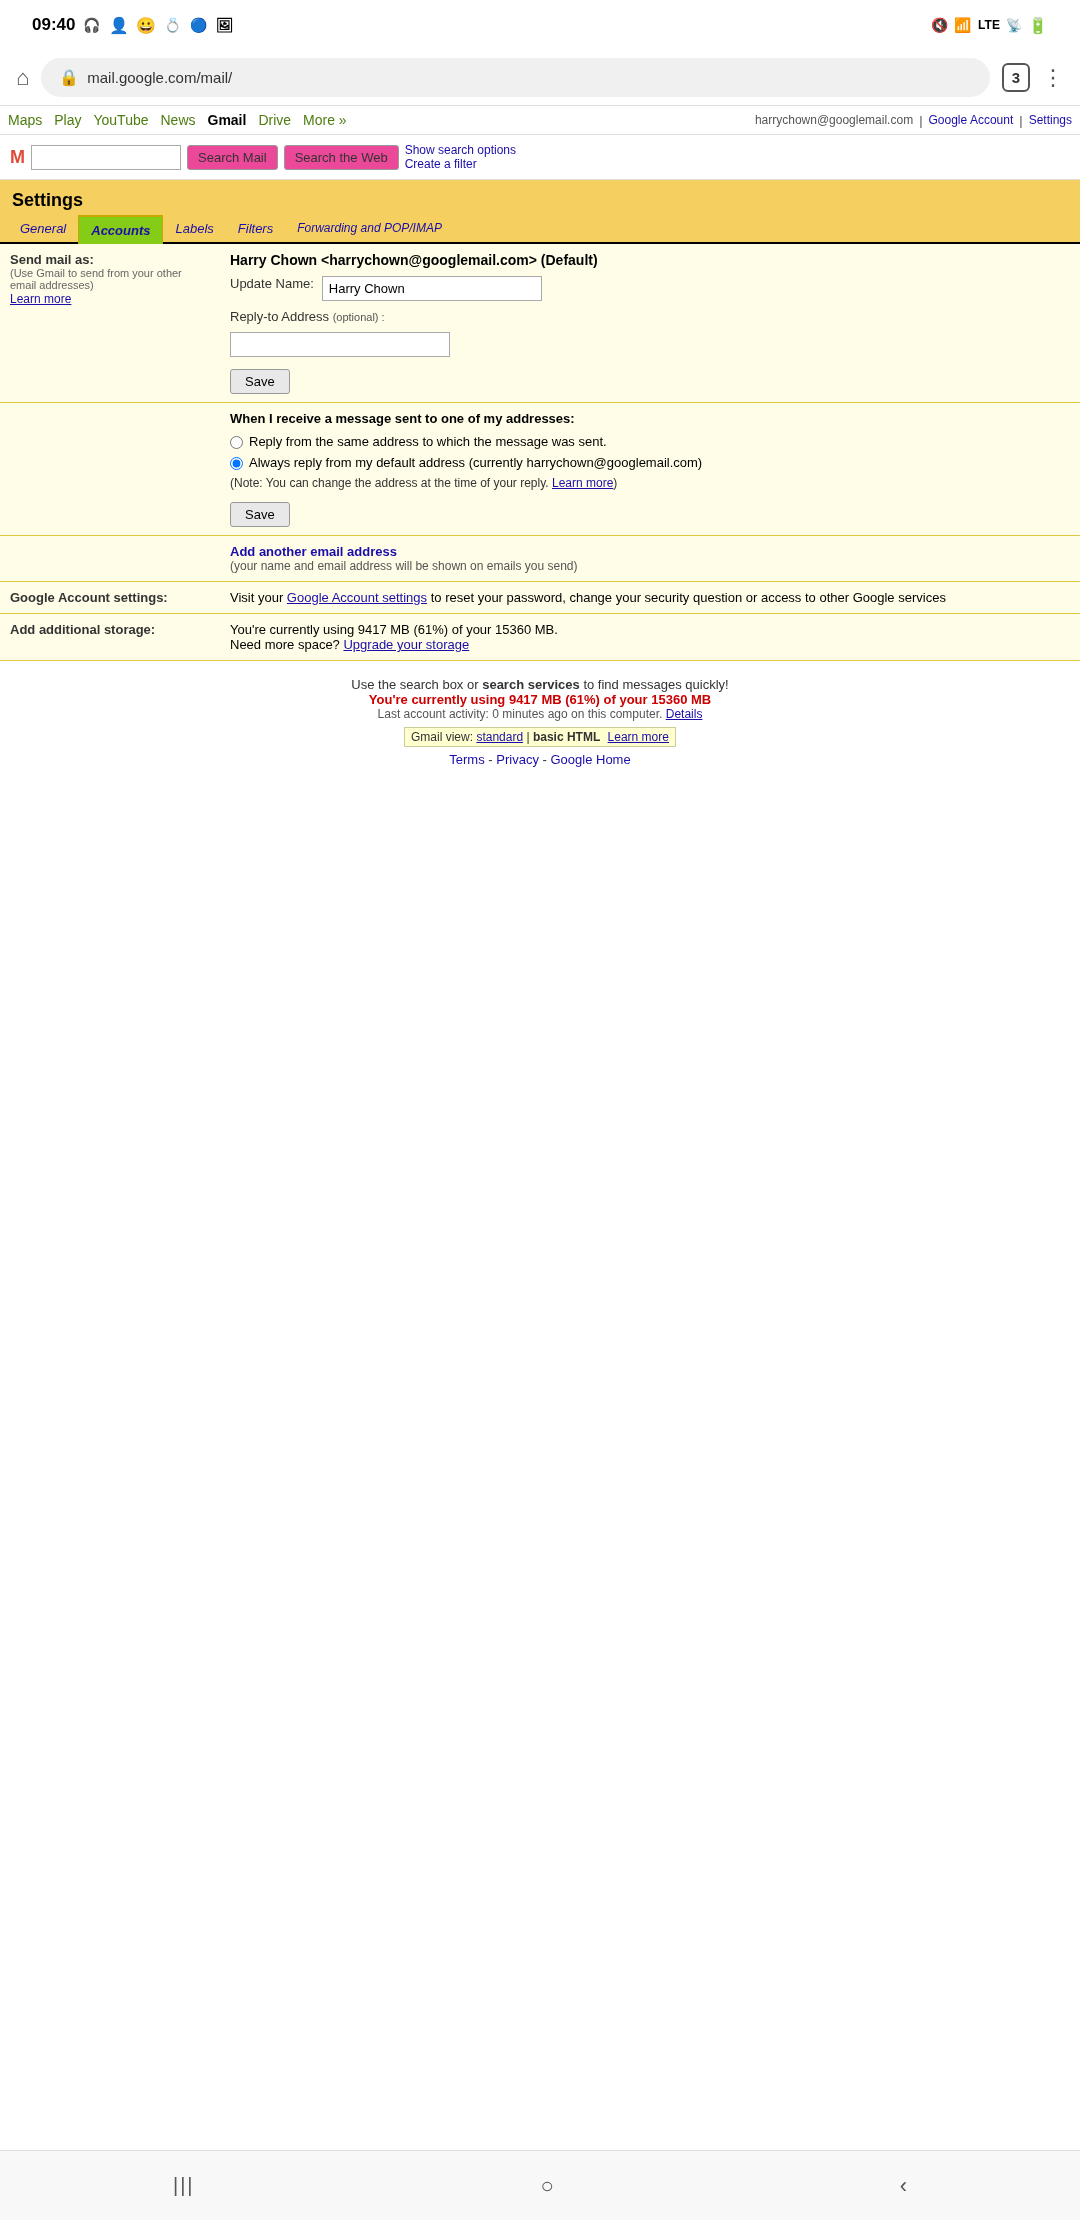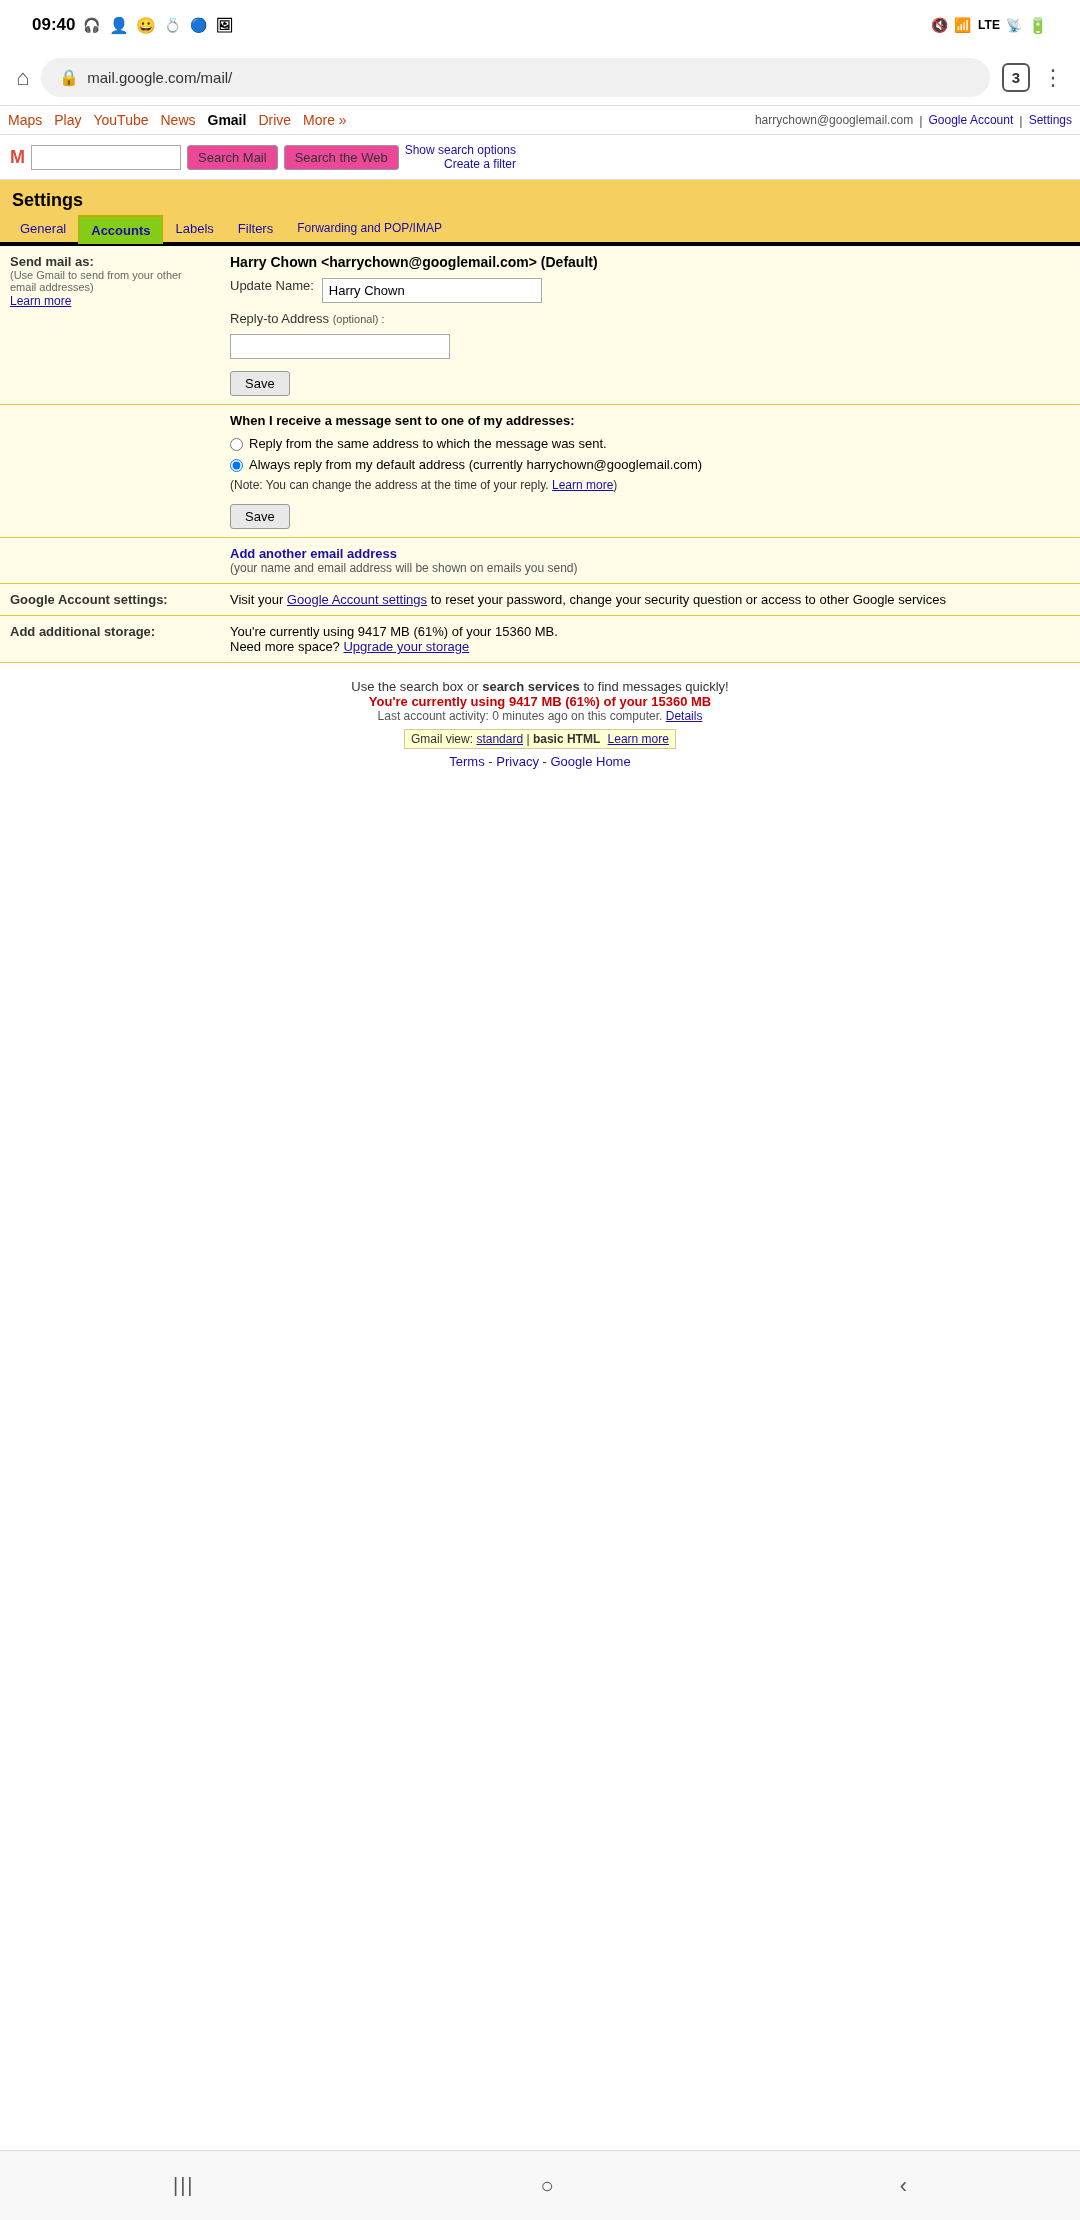--- a/index.html
+++ b/index.html
@@ -55,21 +55,21 @@
       background: #fff;
       padding: 6px 8px;
       display: flex;
       align-items: center;
       justify-content: space-between;
       border-bottom: 1px solid #e0e0e0;
       overflow-x: auto;
       white-space: nowrap;
     }
     .nav-links { display: flex; gap: 12px; align-items: center; }
-    .nav-link { font-size: 14px; color: #c2410c; text-decoration: none; }
+    .nav-link { font-size: 14px; color: #4d7c0f; text-decoration: none; }
     .nav-link.active { color: #000; font-weight: bold; text-decoration: none; }
     .nav-user { font-size: 13px; color: #555; display: flex; gap: 6px; align-items: center; flex-shrink: 0; }
     .nav-user a { color: #1a0dab; text-decoration: none; }
 
     
     .search-bar {
       background: #fff;
       padding: 8px 10px;
       display: flex;
       align-items: center;
@@ -84,39 +84,40 @@
     }
     .search-btn {
       background: #ec4899;
       border: 1px solid #999;
       border-radius: 3px;
       padding: 4px 10px;
       font-size: 13px;
       cursor: pointer;
       color: #333;
     }
-    .search-options-box { display: flex; flex-direction: column; font-size: 12px; color: #1a0dab; text-align: right; }
+    .search-options-box { display: flex; flex-direction: column; font-size: 12px; color: #1a0dab; }
     .search-options-box a { color: #1a0dab; text-decoration: none; }
 
     
     .settings-wrapper {
       background: #f5d060;
       padding: 0;
     }
     .settings-title {
       font-size: 18px;
       font-weight: bold;
       color: #000;
       padding: 10px 12px 4px;
     }
     .settings-tabs {
       display: flex;
       gap: 0;
       padding: 0 8px;
-      border-bottom: 4px solid #000000;
+      border-bottom: 2px solid #000000;
+      font-style: italic;
     }
     .settings-tab {
       padding: 6px 12px;
       font-size: 13px;
       color: #1a0dab;
       cursor: pointer;
       text-decoration: none;
       background: transparent;
       border: none;
     }

